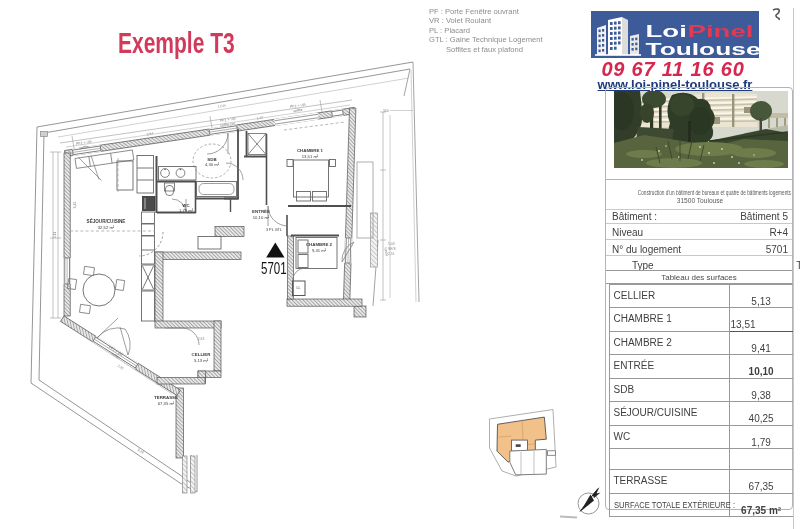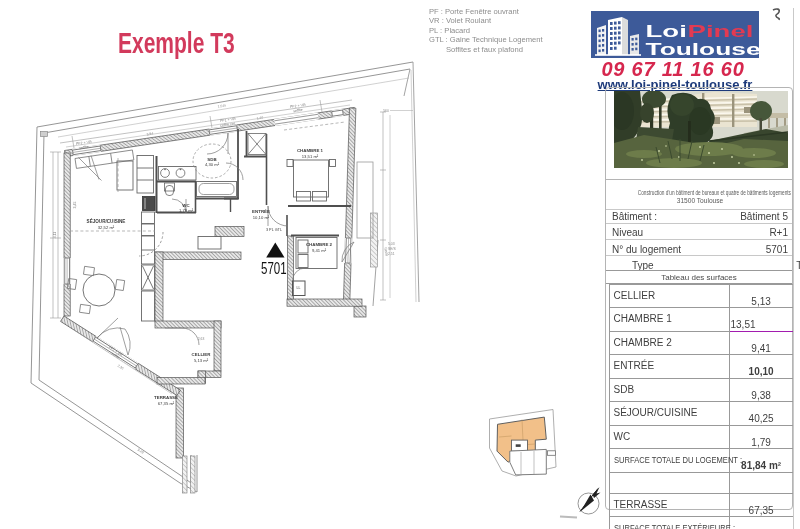--- a/index.html
+++ b/index.html
@@ -571,21 +571,21 @@
 <div class="abs" style="left:608px;top:189px;width:184px;text-align:center;font-size:6.6px;line-height:8.2px;color:#5a5a5a;white-space:nowrap;"><span style="display:inline-block;transform:scaleX(0.72);transform-origin:center;">Construction d'un bâtiment de bureaux et quatre de bâtiments logements</span><br>31500 Toulouse</div>
 
 <div class="abs" style="left:606px;top:209px;width:186px;height:1px;background:#c9c9c9;"></div>
 <div class="abs" style="left:612px;top:210.5px;width:176px;height:12px;font-size:10px;color:#3f3f3f;">
     <span style="float:left">Bâtiment :</span>
     <span style="float:right">Bâtiment 5</span>
   </div>
 <div class="abs" style="left:606px;top:222.5px;width:186px;height:1px;background:#c8c8c8;"></div>
 <div class="abs" style="left:612px;top:227px;width:176px;height:12px;font-size:10px;color:#3f3f3f;">
     <span style="float:left">Niveau</span>
-    <span style="float:right">R+1</span>
+    <span style="float:right">R+4</span>
   </div>
 <div class="abs" style="left:606px;top:238.5px;width:186px;height:1px;background:#c8c8c8;"></div>
 <div class="abs" style="left:612px;top:243.5px;width:176px;height:12px;font-size:10px;color:#3f3f3f;">
     <span style="float:left">N° du logement</span>
     <span style="float:right">5701</span>
   </div>
 <div class="abs" style="left:606px;top:254.5px;width:186px;height:1px;background:#c8c8c8;"></div>
 <div class="abs" style="left:632px;top:259.5px;width:176px;height:12px;font-size:10px;color:#3f3f3f;">
     <span style="float:left">Type</span>
     <span style="float:right">T3</span>
@@ -617,24 +617,20 @@
           <td style="border:1px solid #999;text-align:center;">9,38</td>
         </tr>
     <tr style="height:12.5px;">
           <td style="border:1px solid #999;padding:0 0 0 4px;">SÉJOUR/CUISINE</td>
           <td style="border:1px solid #999;text-align:center;">40,25</td>
         </tr>
     <tr style="height:12.5px;">
           <td style="border:1px solid #999;padding:0 0 0 4px;">WC</td>
           <td style="border:1px solid #999;text-align:center;">1,79</td>
         </tr>
-    <tr style="height:12.5px;">
-          <td style="border:1px solid #999;padding:0 0 0 4px;font-size:8.6px;white-space:nowrap;overflow:visible;"><span style="display:inline-block;transform:scaleX(0.88);transform-origin:left;">SURFACE TOTALE DU LOGEMENT :</span></td>
-          <td style="border:1px solid #999;text-align:center;font-weight:bold;">81,84 m²</td>
-        </tr>
     <tr style="height:21px;">
           <td style="border:1px solid #999;padding:0 0 0 4px;"></td>
           <td style="border:1px solid #999;"></td>
         </tr>
     <tr style="height:12px;">
           <td style="border:1px solid #999;padding:0 0 0 4px;">TERRASSE</td>
           <td style="border:1px solid #999;text-align:center;">67,35</td>
         </tr>
     <tr style="height:13px;">
           <td style="border:1px solid #999;padding:0 0 0 4px;font-size:8.6px;white-space:nowrap;overflow:visible;"><span style="display:inline-block;transform:scaleX(0.88);transform-origin:left;">SURFACE TOTALE EXTÉRIEURE :</span></td>

